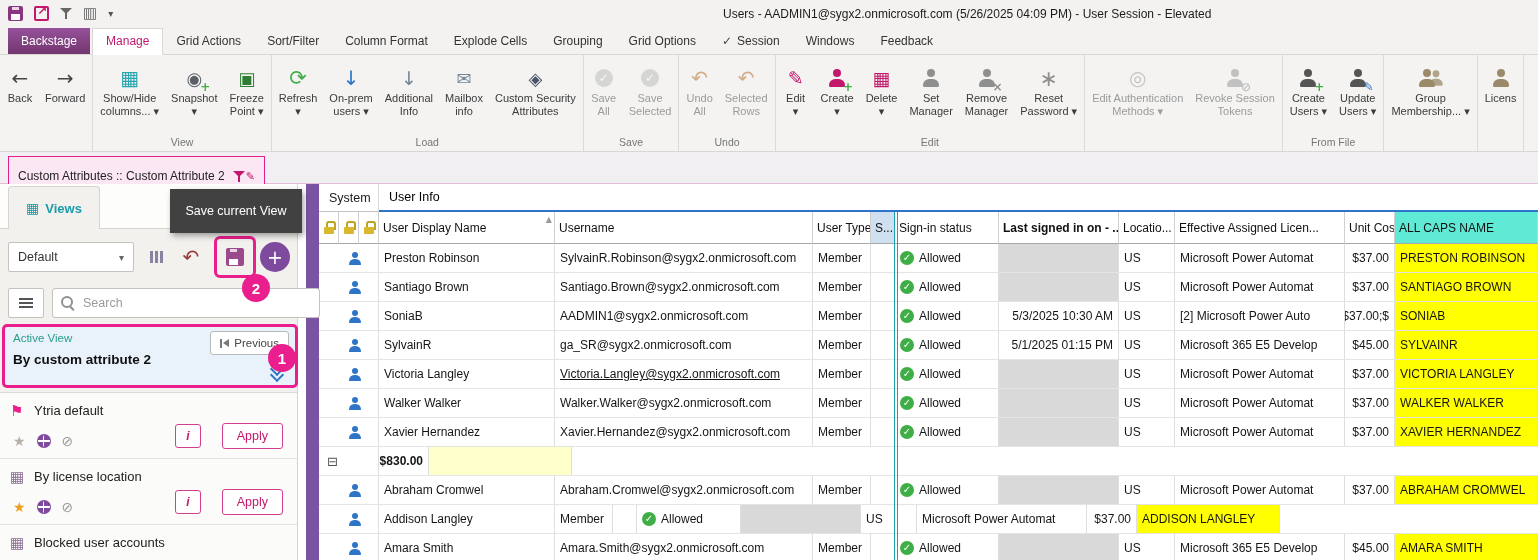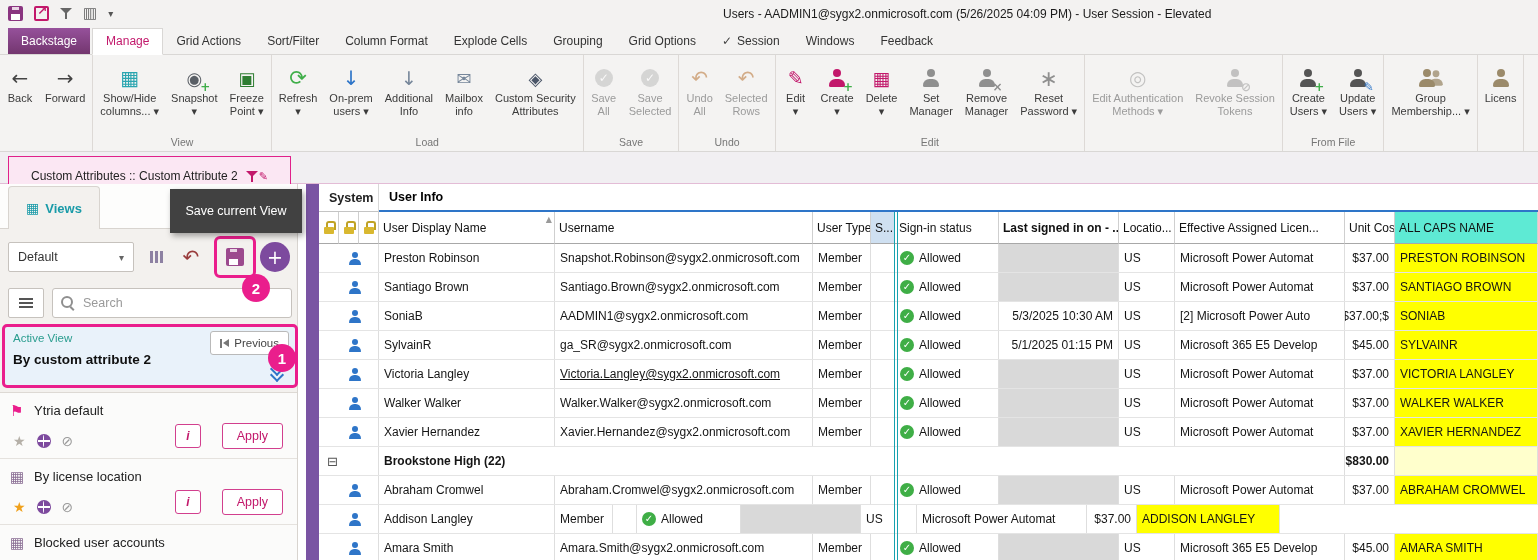--- a/index.html
+++ b/index.html
@@ -43,40 +43,40 @@
 .cchk{width:18px;height:18px;border-radius:50%;color:#fff;font-size:12px;line-height:18px;text-align:center;display:inline-block;font-family:"DejaVu Sans",sans-serif;}
 .p-ic{position:relative;width:18px;height:18px;display:inline-block;}
 .p-ic::before{content:"";position:absolute;left:50%;top:0;transform:translateX(-50%);width:8px;height:8px;border-radius:50%;background:currentColor;}
 .p-ic::after{content:"";position:absolute;left:50%;bottom:0;transform:translateX(-50%);width:16px;height:8px;border-radius:8px 8px 2px 2px;background:currentColor;}
 .ppl{position:relative;width:26px;height:18px;display:inline-block;}
 .ppl .p-ic{position:absolute;left:0;top:0;}
 .ppl .p-ic:nth-child(2){left:9px;transform:scale(.85);opacity:.75;}
 
 
 .crumbbar{position:absolute;top:152px;left:0;right:0;height:32px;background:#f1eff2;border-bottom:1px solid #e3bcd6;}
-.crumbbox{position:absolute;left:8px;top:4px;height:40px;background:#fbe7f3;border:1px solid #e0218a;display:flex;align-items:center;gap:8px;padding:0 22px;font-size:12px;color:#222;cursor:pointer;}
+.crumbbox{position:absolute;left:8px;top:4px;height:40px;background:#fbe7f3;border:1px solid #e0218a;display:flex;align-items:center;gap:8px;padding:0 9px;font-size:12px;color:#222;cursor:pointer;}
 .fpencil{color:#c2186b;font-size:11px;margin-left:-7px;font-family:"DejaVu Sans",sans-serif;}
 
 
 .sidebar{position:absolute;left:0;top:184px;width:298px;bottom:0;background:#fdfdfc;border-right:1px solid #d8d4cf;}
 .spanel{position:absolute;left:0;right:0;top:44px;bottom:0;background:#f3f1ee;border-top:1px solid #d8d4cf;}
 .vtab{position:absolute;left:8px;top:2px;width:92px;height:43px;background:#f3f1ee;border:1px solid #d8d4cf;border-bottom:none;border-radius:4px 4px 0 0;display:flex;align-items:center;justify-content:center;gap:6px;z-index:2;font-size:13px;font-weight:bold;color:#1a9ba8;cursor:pointer;}
 .vtab-icon{font-size:14px;font-weight:normal;font-family:"DejaVu Sans",sans-serif;}
 .tooltip{position:absolute;left:170px;top:5px;width:132px;height:44px;background:#414141;color:#fff;display:flex;align-items:center;justify-content:center;font-size:12.5px;z-index:6;box-shadow:2px 3px 6px rgba(0,0,0,.35);}
 .preset{position:absolute;left:8px;top:58px;width:126px;height:30px;background:#fff;border:1px solid #c6c2bd;border-radius:2px;display:flex;align-items:center;justify-content:space-between;padding:0 9px;font-size:12.5px;color:#333;cursor:pointer;z-index:3;}
 .sel-caret{color:#666;font-size:10px;font-family:"DejaVu Sans",sans-serif;}
 .sbtn{position:absolute;width:26px;height:26px;display:flex;align-items:center;justify-content:center;cursor:pointer;z-index:3;font-family:"DejaVu Sans",sans-serif;}
 .bars{position:relative;width:14px;height:16px;}
 .bars::before{content:"";position:absolute;left:0;top:2px;width:3px;height:12px;background:#8d81a2;box-shadow:5px 0 0 #8d81a2,10px 0 0 #8d81a2;}
 .hl2{position:absolute;left:214px;top:52px;width:42px;height:42px;border:3px solid #ea1e8c;border-radius:6px;z-index:4;pointer-events:none;}
 .callout{position:absolute;width:28px;height:28px;border-radius:50%;background:#ea1e8c;color:#fff;font-weight:bold;font-size:15px;display:flex;align-items:center;justify-content:center;z-index:7;}
 .fbtn{position:absolute;left:8px;top:104px;width:36px;height:30px;background:#fff;border:1px solid #c6c2bd;border-radius:2px;display:flex;align-items:center;justify-content:center;z-index:3;cursor:pointer;}
 .flt{position:relative;width:14px;height:12px;}
 .flt::before{content:"";position:absolute;left:0;top:1px;width:14px;height:2px;background:#555;box-shadow:0 4px 0 #555,0 8px 0 #555;}
-.search{position:absolute;left:52px;top:104px;width:240px;height:30px;z-index:3;}
+.search{position:absolute;left:52px;top:104px;width:268px;height:30px;z-index:3;}
 .search input{width:100%;height:100%;border:1px solid #c6c2bd;border-radius:3px;padding:0 8px 0 30px;font-size:12.5px;font-family:inherit;color:#333;background:#fff;outline:none;}
 .search input::placeholder{color:#9a9a9a;}
 .mag{position:absolute;left:9px;top:8px;width:15px;height:15px;}
 .mag::before{content:"";position:absolute;left:0;top:0;width:8px;height:8px;border:2px solid #8f8f8f;border-radius:50%;}
 .mag::after{content:"";position:absolute;left:10px;top:10px;width:5px;height:2px;background:#8f8f8f;transform:rotate(45deg);transform-origin:0 0;}
 .aview{position:absolute;left:2px;top:140px;width:296px;height:64px;border:3px solid #ea1e8c;border-radius:5px;background:#e9f2fa;z-index:3;}
 .av-label{position:absolute;left:8px;top:5px;font-size:11.5px;color:#2a9d8f;}
 .av-name{position:absolute;left:8px;top:25px;font-size:13.5px;font-weight:bold;color:#101010;}
 .prevbtn{position:absolute;right:6px;top:4px;height:24px;background:#fff;border:1px solid #b9b9b9;border-radius:3px;display:flex;align-items:center;gap:5px;padding:0 9px;font-size:11.5px;color:#444;cursor:pointer;}
 .prev-ic{width:9px;height:9px;position:relative;flex:none;}
@@ -101,21 +101,21 @@
 .globe::after{content:"";position:absolute;left:6px;top:1px;width:1.5px;height:12px;background:#fff;border-radius:50%;}
 .slash{font-size:14px;color:#9a9a9a;font-family:"DejaVu Sans",sans-serif;}
 .ibtn{position:absolute;right:96px;top:31px;width:26px;height:24px;border:1px solid #d23f8e;border-radius:3px;color:#c2186b;display:flex;align-items:center;justify-content:center;font-size:12px;font-style:italic;font-weight:bold;background:#fff;cursor:pointer;}
 .applybtn{position:absolute;right:14px;top:30px;height:26px;padding:0 14px;border:1px solid #d23f8e;border-radius:3px;color:#c2186b;background:#fff;display:flex;align-items:center;font-size:12.5px;cursor:pointer;margin-left:24px;}
 
 
 .grid{position:absolute;left:306px;top:184px;right:0;bottom:0;background:#fff;overflow:hidden;}
 .gstrip{position:absolute;left:0;top:0;width:13px;bottom:0;background:#7a54a3;}
 .gcontent{position:absolute;left:13px;top:0;right:0;bottom:0;}
 .ghead{position:absolute;left:0;top:0;right:0;height:28px;display:flex;background:#fff;}
-.gh{display:flex;align-items:center;padding-left:10px;font-size:12.5px;font-weight:bold;}
+.gh{display:flex;align-items:center;padding-left:10px;font-size:12.5px;}
 .gh-sys{width:60px;border-bottom:1px solid #c4c4c4;border-right:1px solid #d8d8d8;color:#222;flex:none;}
 .gh-info{flex:1;color:#000000;border-bottom:2px solid #2e75c8;}
 .hrow{position:absolute;left:0;top:28px;right:0;height:32px;display:flex;background:#fff;}
 .hcell{border-right:1px solid #cfcfcf;border-bottom:1px solid #a8a8a8;display:flex;align-items:center;padding:0 4px;font-size:12px;color:#111;white-space:nowrap;overflow:hidden;position:relative;flex:none;cursor:pointer;}
 .hcell.lockcell{justify-content:center;padding:0;}
 .hcell .sort{position:absolute;right:2px;top:3px;font-size:8px;color:#9a9a9a;font-family:"DejaVu Sans",sans-serif;}
 .hcell.hs{background:#cfe0f1;}
 .hcell.hcaps{background:#5eead4;}
 .lock{position:relative;width:10px;height:13px;display:inline-block;}
 .lock::before{content:"";position:absolute;top:0;left:2px;width:6px;height:7px;border:2px solid #bfa224;border-bottom:none;border-radius:3px 3px 0 0;}
@@ -554,21 +554,21 @@
         <div class="hcell hcaps" style="width: 143px;">
           <span class="htext">ALL CAPS NAME</span>
         </div>
       </div>
     <div class="rows">
         <div class="grow usr">
           <div class="gcell icell" style="width: 60px;">
             <span class="gperson"></span>
           </div>
           <div class="gcell" style="width: 176px;">Preston Robinson</div>
-          <div class="gcell" style="width: 258px;">Snapshot.Robinson@sygx2.onmicrosoft.com</div>
+          <div class="gcell" style="width: 258px;">SylvainR.Robinson@sygx2.onmicrosoft.com</div>
           <div class="gcell" style="width: 58px;">Member</div>
           <div class="gcell" style="width: 24px;"></div>
           <div class="gcell" style="width: 104px;">
             <span class="chk">✓</span>
             <span>Allowed</span>
           </div>
           <div class="gcell emptyc" style="width: 120px;"></div>
           <div class="gcell" style="width: 56px;">US</div>
           <div class="gcell" style="width: 170px;">Microsoft Power Automat</div>
           <div class="gcell right" style="width: 50px;">$37.00</div>
@@ -679,21 +679,20 @@
           <div class="gcell emptyc" style="width: 120px;"></div>
           <div class="gcell" style="width: 56px;">US</div>
           <div class="gcell" style="width: 170px;">Microsoft Power Automat</div>
           <div class="gcell right" style="width: 50px;">$37.00</div>
           <div class="gcell caps" style="width: 143px;">XAVIER HERNANDEZ</div>
         </div>
         <div class="grow grp">
           <div class="gcell icell" style="width: 60px;">
             <span class="gexp">⊟</span>
           </div>
-          <div class="gcell" style="width: 966px;">Brookstone High (22)</div>
           <div class="gcell right" style="width: 50px;">$830.00</div>
           <div class="gcell caps" style="width: 143px;"></div>
         </div>
         <div class="grow usr">
           <div class="gcell icell" style="width: 60px;">
             <span class="gperson"></span>
           </div>
           <div class="gcell" style="width: 176px;">Abraham Cromwel</div>
           <div class="gcell" style="width: 258px;">Abraham.Cromwel@sygx2.onmicrosoft.com</div>
           <div class="gcell" style="width: 58px;">Member</div>

